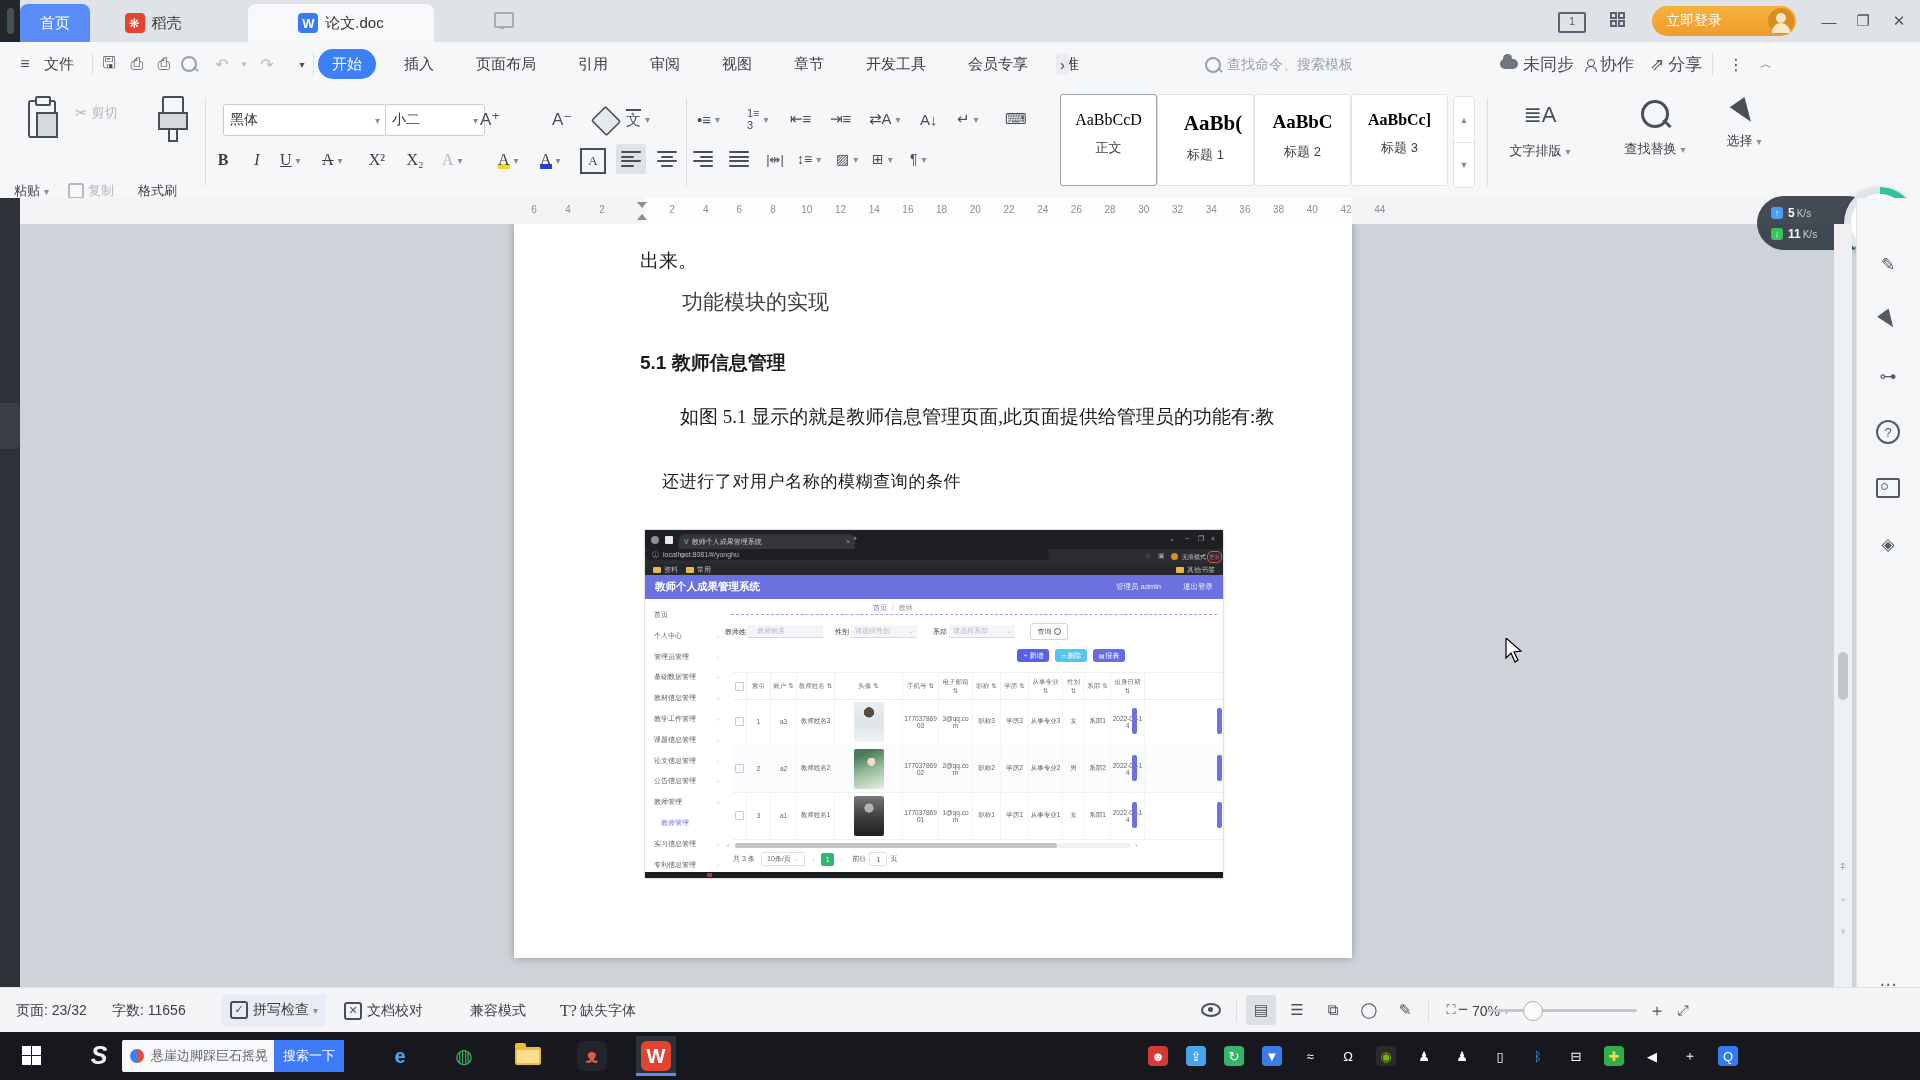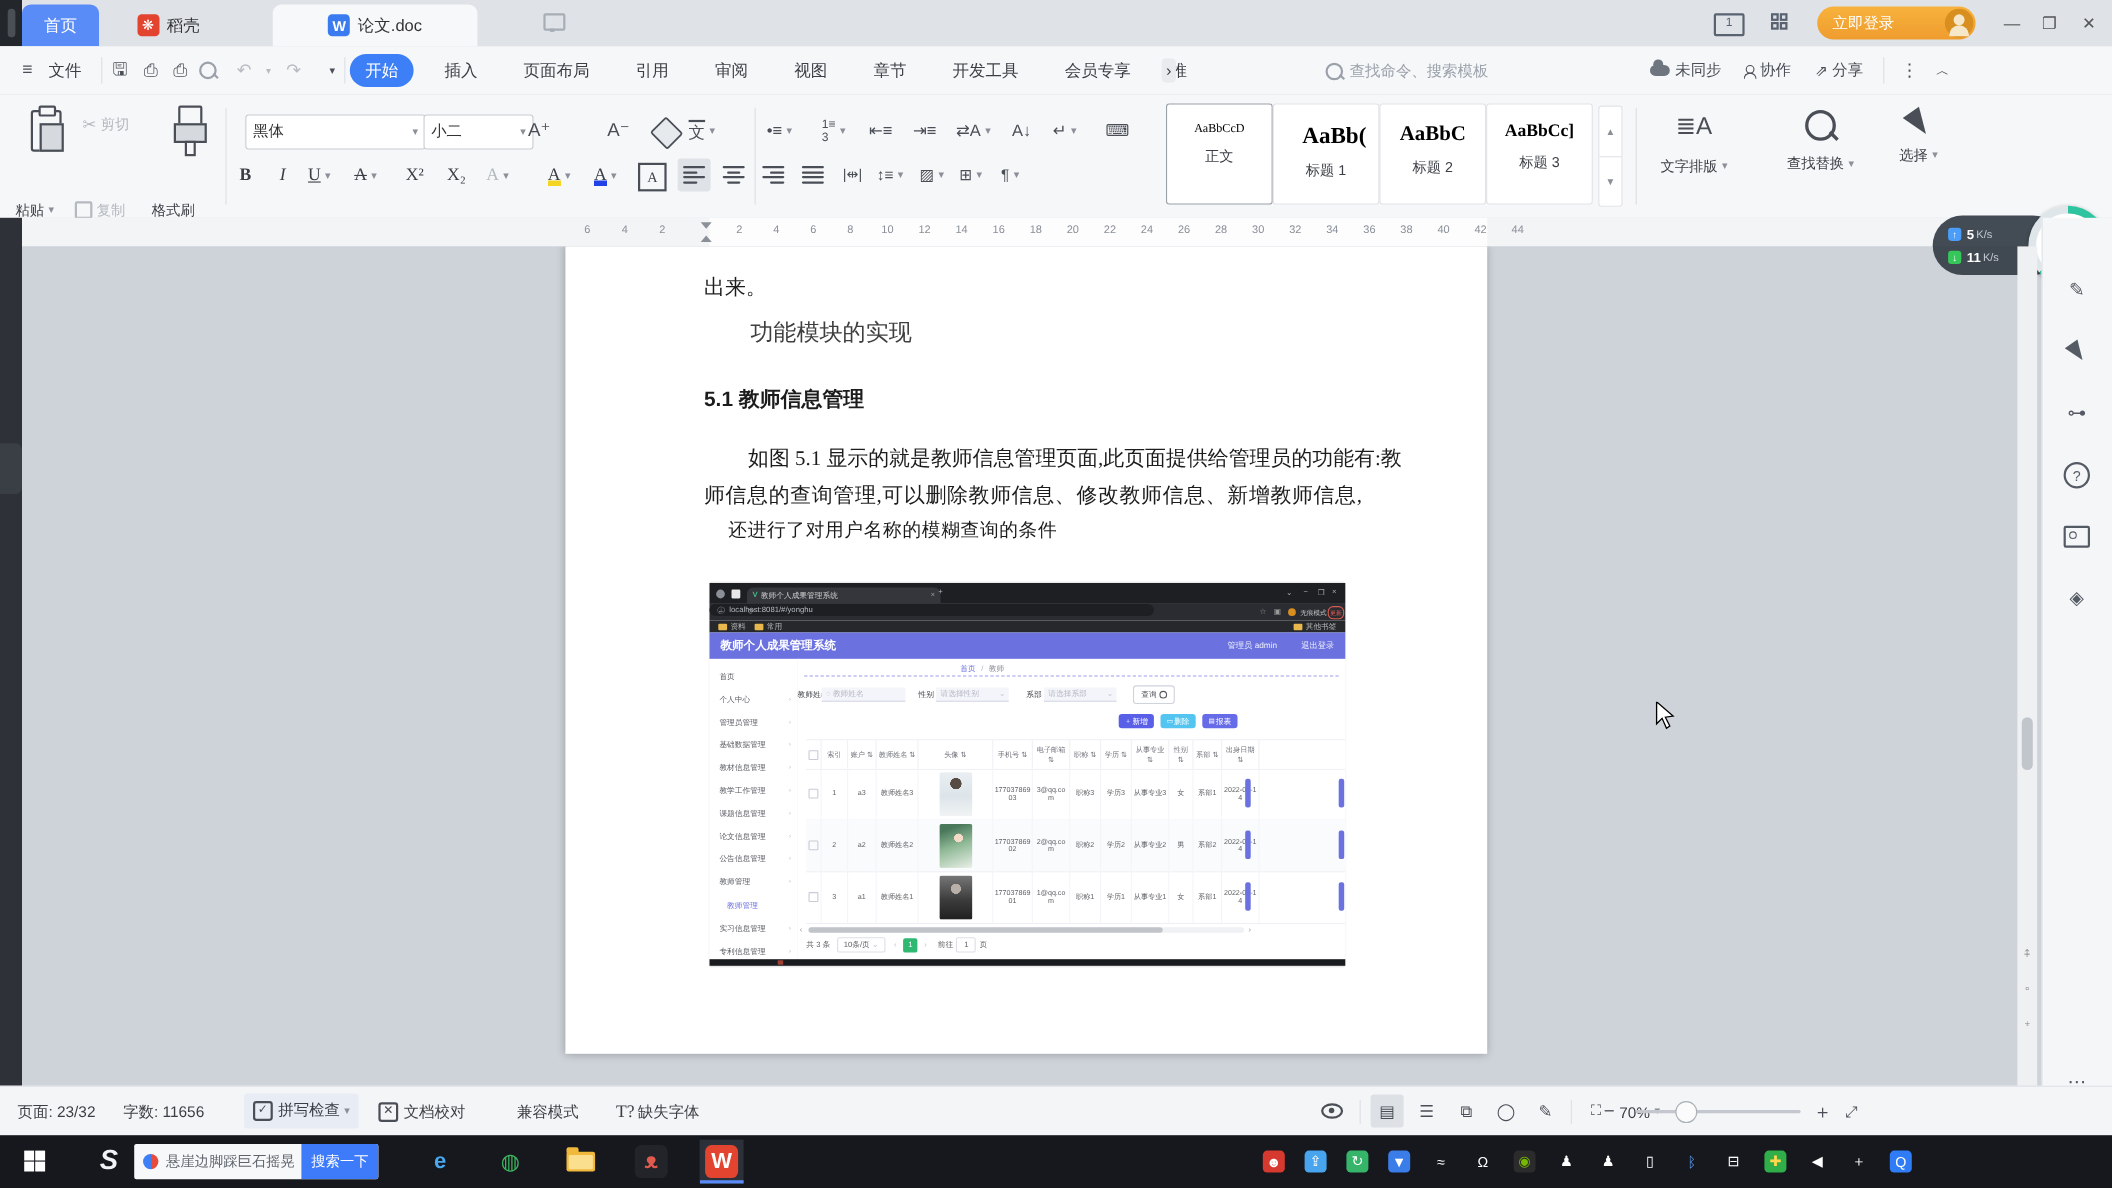--- a/index.html
+++ b/index.html
@@ -30,21 +30,21 @@
   
   #menubar{left:0;top:42px;width:1920px;height:44px;background:#f6f7f9;}
   .mitem{height:44px;font-size:15px;color:#3b3f45;padding:0 6px;}
   .micon{width:22px;height:44px;color:#4a4f57;font-size:16px;}
   .mtab{height:30px;top:7px;border-radius:15px;padding:0 14px;font-size:15px;color:#3b3f45;position:absolute;display:flex;align-items:center;}
   .mtab.active{background:#3d7ff7;color:#fff;}
   .vdiv{width:1px;background:#dcdfe4;}
   #menu-search{left:1205px;top:10px;width:260px;height:26px;color:#9aa1ab;font-size:14px;}
   .lens{width:12px;height:12px;border:2px solid #9aa1ab;border-radius:50%;position:relative;margin-right:6px;}
   .lens:after{content:"";position:absolute;left:10px;top:10px;width:6px;height:2px;background:#9aa1ab;transform:rotate(45deg);}
-  .mr-item{font-size:14px;color:#4a4f57;text-align:center;}
+  .mr-item{font-size:17px;color:#4a4f57;text-align:center;}
   
   #ribbon{left:0;top:86px;width:1920px;height:112px;background:#f6f7f9;border-bottom:1px solid #dfe2e6;}
   .ric{color:#4a4f57;}
   .combo{background:#fff;border:1px solid #c9ccd1;border-radius:3px;font-size:14px;color:#333;display:flex;align-items:center;padding:0 6px;justify-content:space-between;}
   .carat{color:#8a8f98;font-size:10px;margin-left:4px;}
   .blabel{font-size:13px;color:#3b3f45;}
   .fmt{font-size:16px;color:#3b3f45;font-family:"Liberation Serif","DejaVu Serif",serif;}
   .alignico{width:20px;height:16px;display:flex;flex-direction:column;justify-content:space-between;}
   .alignico i{display:block;height:2px;background:#4a4f57;border-radius:1px;}
   .stylecard{top:8px;height:90px;width:95px;background:#fff;border:1px solid #e1e3e7;border-radius:3px;text-align:center;position:absolute;}
@@ -384,21 +384,21 @@
       </span>
   </div>
   <div class="abs bigico" style="left:1716px;top:14px;width:56px;">
     <span style="width:0;height:0;border-left:9px solid transparent;border-right:9px solid transparent;border-top:24px solid #4a4f57;transform:rotate(-35deg);"></span>
     <span class="row" style="margin-top:8px;">
         <span class="blabel">选择</span>
         <span class="carat">▾</span>
       </span>
   </div>
 <div class="stylecard sel" style="left: 1060px;">
-      <div class="samp" style="font-size: 11px;">AaBbCcD</div>
+      <div class="samp" style="font-size: 16px;">AaBbCcD</div>
       <div class="slabel">正文</div>
     </div>
     <div class="stylecard" style="left: 1157px;">
       <div class="samp" style="font-size: 21px; font-weight: bold; padding-left: 15px;">AaBb(</div>
       <div class="slabel">标题 1</div>
     </div>
     <div class="stylecard" style="left: 1254px;">
       <div class="samp" style="font-size: 19px; font-weight: bold;">AaBbC</div>
       <div class="slabel">标题 2</div>
     </div>
@@ -443,21 +443,20 @@
 <div id="leftstrip" class="abs">
     <div id="leftstrip-handle" class="abs"></div>
   </div>
 
 <div id="docarea" class="abs">
   <div id="page">
     <div class="doctext" style="left:126px;top:26px;font-size:19px;">出来。</div>
     <div class="doctext" style="left:168px;top:66px;font-size:21px;color:#3f3f3f;">功能模块的实现</div>
     <div class="doctext" style="left:126px;top:128px;font-size:19px;font-weight:bold;font-family:'Liberation Sans','DejaVu Sans',sans-serif;">5.1 教师信息管理</div>
     <div class="doctext" style="left:126px;top:182px;width:588px;font-size:19px;text-indent:40px;text-align:justify;text-align-last:justify;">如图 5.1 显示的就是教师信息管理页面,此页面提供给管理员的功能有:教</div>
-    <div class="doctext" style="left:126px;top:215px;font-size:19px;letter-spacing:.6px;">师信息的查询管理,可以删除教师信息、修改教师信息、新增教师信息,</div>
     <div class="doctext" style="left:148px;top:248px;font-size:17px;letter-spacing:.6px;">还进行了对用户名称的模糊查询的条件</div>
 
     <div id="figure" class="abs">
       <div id="fig-titlebar" class="abs">
         <span class="abs" style="left:6px;top:6px;width:8px;height:8px;border-radius:50%;background:#8a8f98;"></span>
         <span class="abs" style="left:20px;top:6px;width:8px;height:8px;background:#e8e8e8;border-radius:1px;"></span>
         <div id="fig-tab" class="abs">
           <span style="color:#42b983;font-weight:bold;margin-right:3px;">V</span>
           <span style="flex:1;overflow:hidden;white-space:nowrap;">教师个人成果管理系统</span>
           <span style="color:#999;">×</span>

